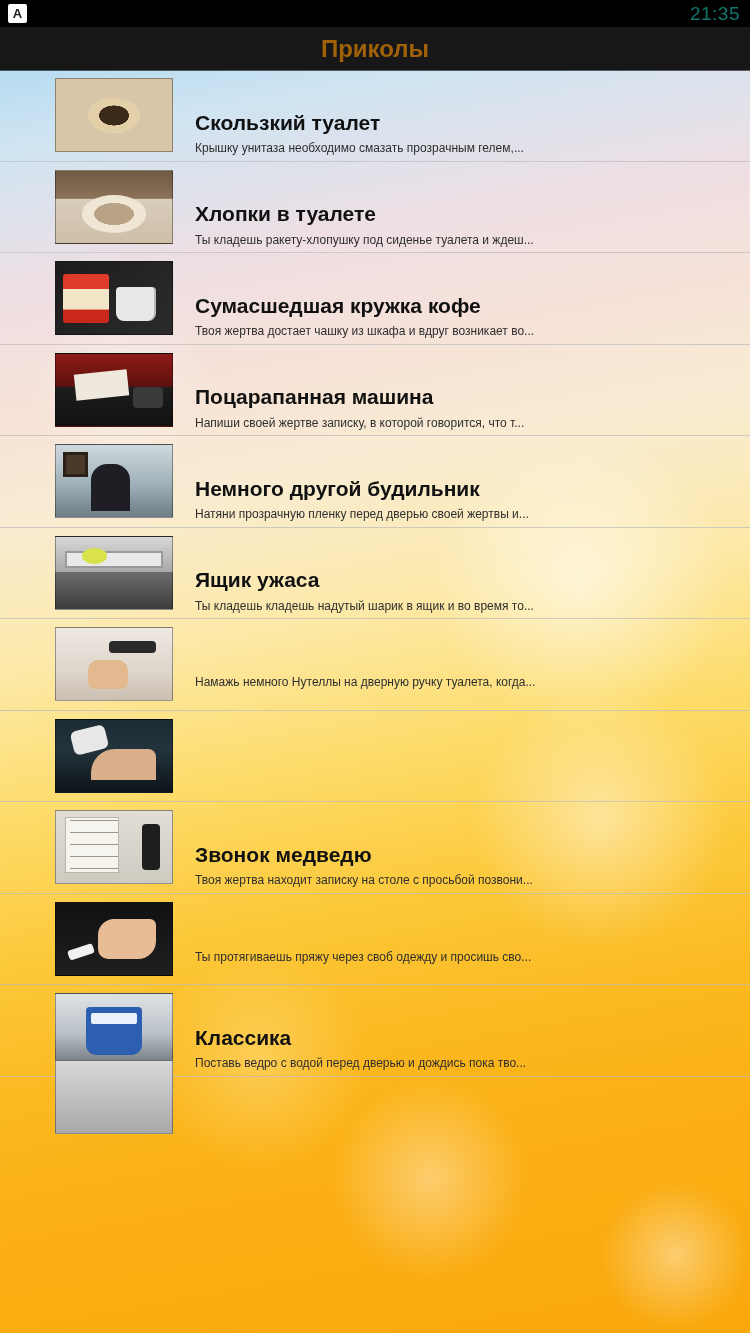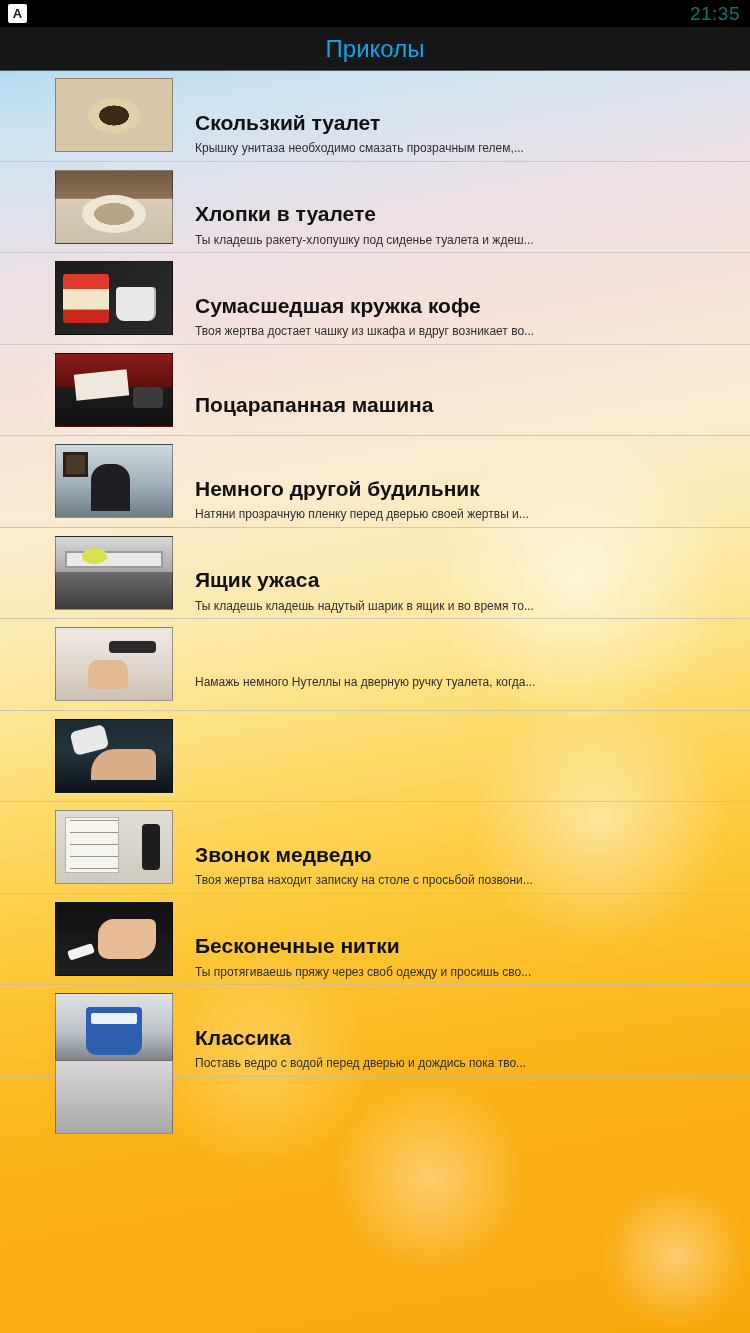--- a/index.html
+++ b/index.html
@@ -87,23 +87,23 @@
     position: relative;
     height: 43px;
     background: #171717;
     display: flex;
     align-items: center;
     justify-content: center;
     box-shadow: 0 1px 0 rgba(0,0,0,0.6);
     z-index: 5;
   }
   .titlebar .title {
-    color: #0ea5e9;
+    color: #a16207;
     font-size: 24px;
-    font-weight: normal;
+    font-weight: bold;
   }
 
   
   .list {
     position: relative;
     z-index: 2;
     height: calc(1333px - 27px - 43px);
     overflow: hidden;
   }
   .row {
@@ -279,20 +279,21 @@
       <div class="texts">
         <div class="row-title">Сумасшедшая кружка кофе</div>
         <div class="row-desc">Твоя жертва достает чашку из шкафа и вдруг возникает во...</div>
       </div>
     </div>
 
     <div class="row">
       <div class="thumb t-car"></div>
       <div class="texts">
         <div class="row-title">Поцарапанная машина</div>
+        <div class="row-desc">Напиши своей жертве записку, в которой говорится, что т...</div>
       </div>
     </div>
 
     <div class="row">
       <div class="thumb t-alarm"></div>
       <div class="texts">
         <div class="row-title">Немного другой будильник</div>
         <div class="row-desc">Натяни прозрачную пленку перед дверью своей жертвы и...</div>
       </div>
     </div>
@@ -321,21 +322,20 @@
       <div class="thumb t-note"></div>
       <div class="texts">
         <div class="row-title">Звонок медведю</div>
         <div class="row-desc">Твоя жертва находит записку на столе с просьбой позвони...</div>
       </div>
     </div>
 
     <div class="row">
       <div class="thumb t-thread"></div>
       <div class="texts">
-        <div class="row-title">Бесконечные нитки</div>
         <div class="row-desc">Ты протягиваешь пряжу через своб одежду и просишь сво...</div>
       </div>
     </div>
 
 
     <div class="row">
       <div class="thumb t-bucket"></div>
       <div class="texts">
         <div class="row-title">Классика</div>
         <div class="row-desc">Поставь ведро с водой перед дверью и дождись пока тво...</div>

